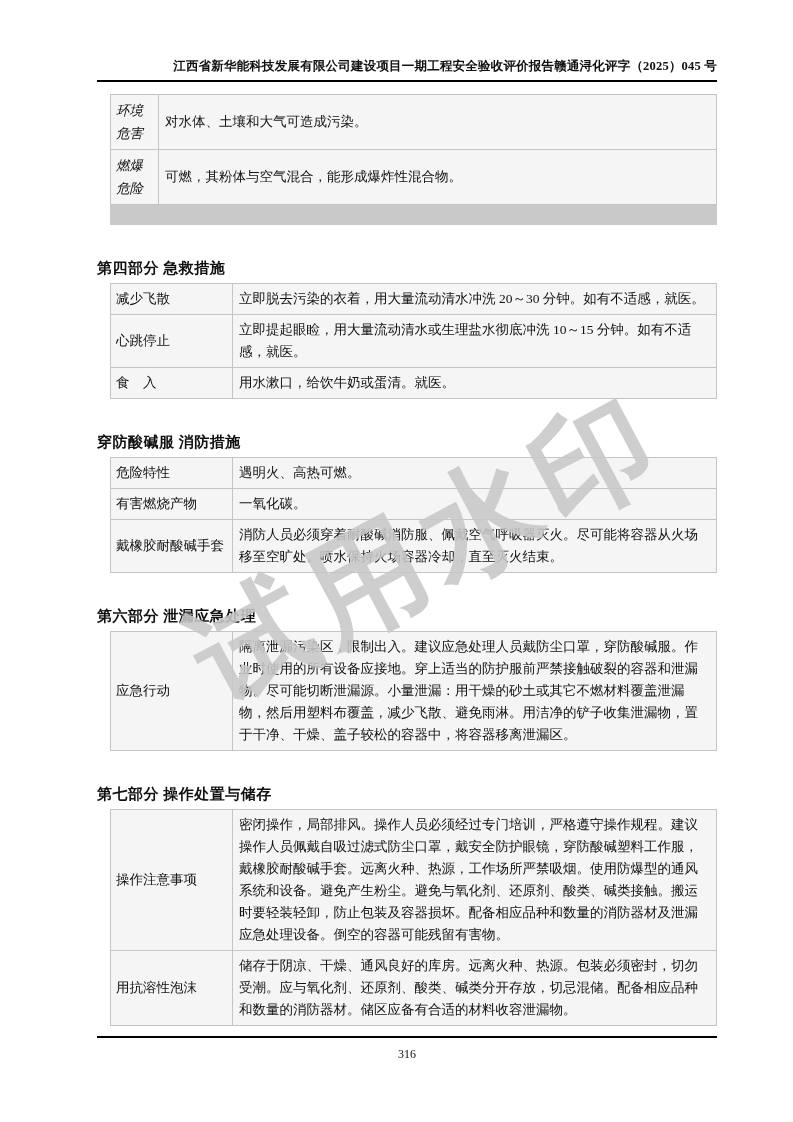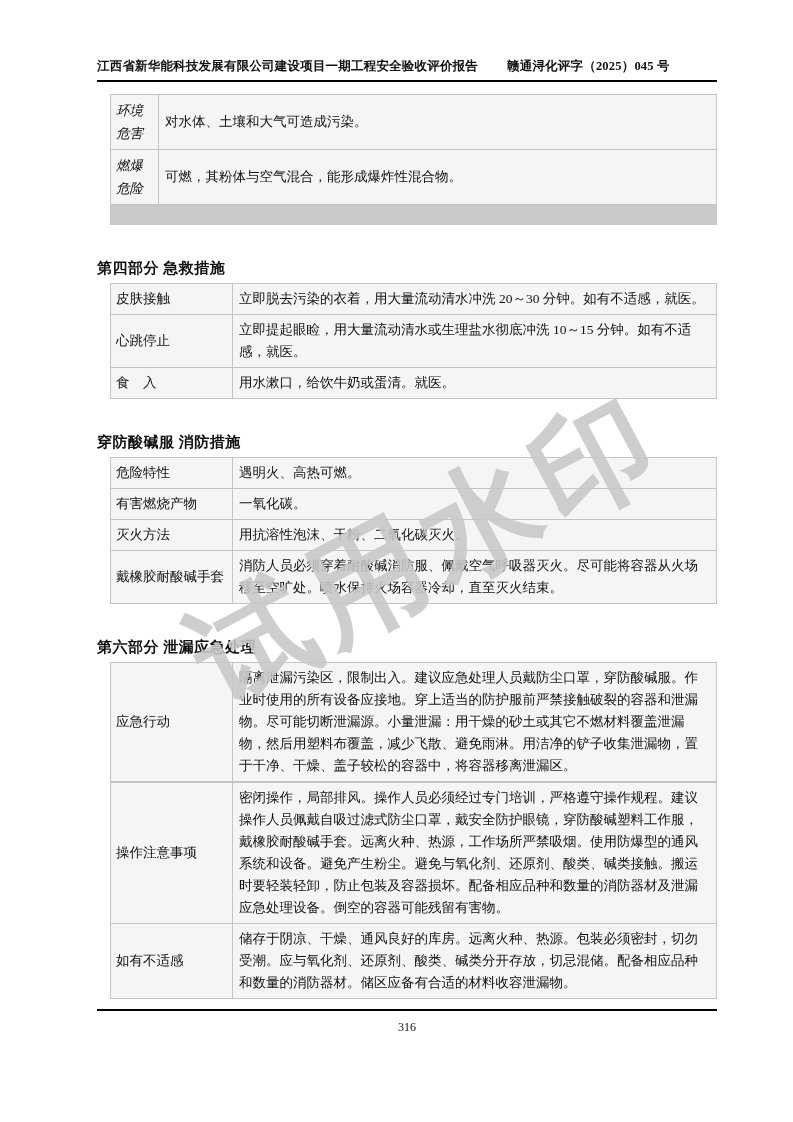--- a/index.html
+++ b/index.html
@@ -5,24 +5,24 @@
   html,body{margin:0;padding:0;background:#ffffff;}
   body{
     width:793px;height:1122px;position:relative;overflow:hidden;
     font-family:"Liberation Serif","DejaVu Serif",serif;
     color:#111;
     -webkit-font-smoothing:antialiased;
   }
   .page{position:absolute;left:0;top:0;width:793px;height:1122px;padding:58px 76px 0 97px;box-sizing:border-box;}
 
   
-  .doc-header{display:flex;justify-content:flex-start;align-items:flex-end;
+  .doc-header{display:flex;justify-content:flex-end;align-items:flex-end;
     width:620px;font-size:12.5px;font-weight:bold;letter-spacing:0.2px;
     border-bottom:2px solid #000;padding-bottom:5px;}
-  .doc-header .right{white-space:nowrap;margin-left:29px;}
+  .doc-header .right{white-space:nowrap;}
 
   
   table.t{border-collapse:collapse;table-layout:fixed;width:607px;margin-left:13px;
     font-size:13.5px;line-height:22px;}
   table.t td{border:1px solid #c4c4c4;background:#f5f5f5;padding:4px 6px;vertical-align:middle;}
   table.t td.lbl{width:110px;white-space:nowrap;overflow:hidden;padding-left:5px;}
   table.t.narrow td.lbl{width:36px;white-space:normal;line-height:23px;padding-left:5px;font-style:italic;}
   table.t td.txt{}
 
   .gray-band{width:607px;height:20px;margin-left:13px;background:#c9c9c9;}
@@ -64,21 +64,21 @@
         <td class="txt">可燃，其粉体与空气混合，能形成爆炸性混合物。</td>
       </tr>
     </tbody>
   </table>
   <div class="gray-band"></div>
 
   <h2 class="sec">第四部分 急救措施</h2>
   <table class="t">
     <tbody>
       <tr>
-        <td class="lbl">皮肤接触</td>
+        <td class="lbl">减少飞散</td>
         <td class="txt">立即脱去污染的衣着，用大量流动清水冲洗 20～30 分钟。如有不适感，就医。</td>
       </tr>
       <tr>
         <td class="lbl">心跳停止</td>
         <td class="txt">立即提起眼睑，用大量流动清水或生理盐水彻底冲洗 10～15 分钟。如有不适感，就医。</td>
       </tr>
       <tr>
         <td class="lbl">食　入</td>
         <td class="txt">用水漱口，给饮牛奶或蛋清。就医。</td>
       </tr>
@@ -90,48 +90,45 @@
     <tbody>
       <tr>
         <td class="lbl">危险特性</td>
         <td class="txt">遇明火、高热可燃。</td>
       </tr>
       <tr>
         <td class="lbl">有害燃烧产物</td>
         <td class="txt">一氧化碳。</td>
       </tr>
       <tr>
-        <td class="lbl">灭火方法</td>
-        <td class="txt">用抗溶性泡沫、干粉、二氧化碳灭火。</td>
-      </tr>
-      <tr>
         <td class="lbl">戴橡胶耐酸碱手套</td>
         <td class="txt">消防人员必须穿着耐酸碱消防服、佩戴空气呼吸器灭火。尽可能将容器从火场移至空旷处。喷水保持火场容器冷却，直至灭火结束。</td>
       </tr>
     </tbody>
   </table>
 
   <h2 class="sec">第六部分 泄漏应急处理</h2>
   <table class="t">
     <tbody>
       <tr>
         <td class="lbl">应急行动</td>
         <td class="txt">隔离泄漏污染区，限制出入。建议应急处理人员戴防尘口罩，穿防酸碱服。作业时使用的所有设备应接地。穿上适当的防护服前严禁接触破裂的容器和泄漏物。尽可能切断泄漏源。小量泄漏：用干燥的砂土或其它不燃材料覆盖泄漏物，然后用塑料布覆盖，减少飞散、避免雨淋。用洁净的铲子收集泄漏物，置于干净、干燥、盖子较松的容器中，将容器移离泄漏区。</td>
       </tr>
     </tbody>
   </table>
 
+  <h2 class="sec">第七部分 操作处置与储存</h2>
   <table class="t">
     <tbody>
       <tr>
         <td class="lbl">操作注意事项</td>
         <td class="txt">密闭操作，局部排风。操作人员必须经过专门培训，严格遵守操作规程。建议操作人员佩戴自吸过滤式防尘口罩，戴安全防护眼镜，穿防酸碱塑料工作服，戴橡胶耐酸碱手套。远离火种、热源，工作场所严禁吸烟。使用防爆型的通风系统和设备。避免产生粉尘。避免与氧化剂、还原剂、酸类、碱类接触。搬运时要轻装轻卸，防止包装及容器损坏。配备相应品种和数量的消防器材及泄漏应急处理设备。倒空的容器可能残留有害物。</td>
       </tr>
       <tr>
-        <td class="lbl">如有不适感</td>
+        <td class="lbl">用抗溶性泡沫</td>
         <td class="txt">储存于阴凉、干燥、通风良好的库房。远离火种、热源。包装必须密封，切勿受潮。应与氧化剂、还原剂、酸类、碱类分开存放，切忌混储。配备相应品种和数量的消防器材。储区应备有合适的材料收容泄漏物。</td>
       </tr>
     </tbody>
   </table>
 
   <div class="footer-rule"></div>
   <div class="page-number">316</div>
 
   <div class="watermark">试用水印</div>
 </div>

